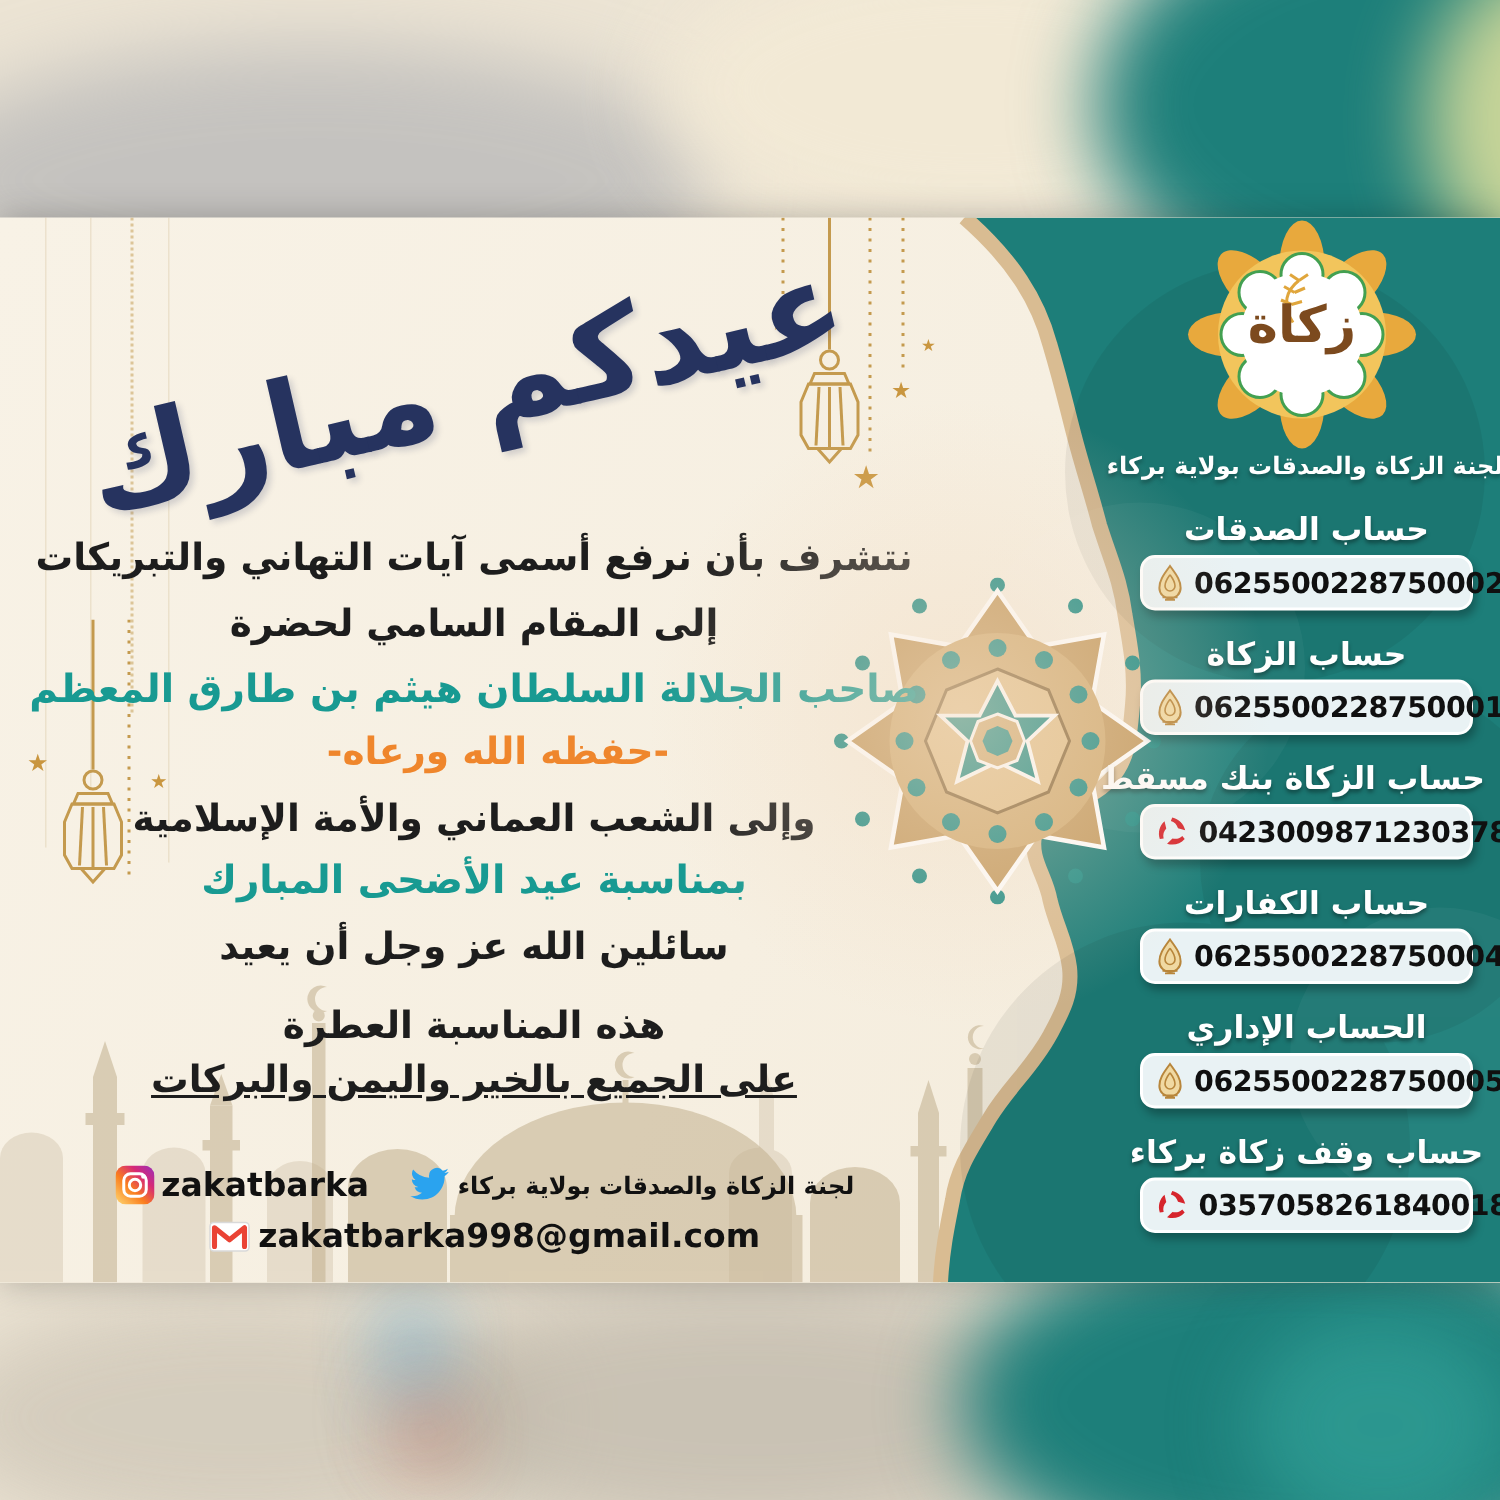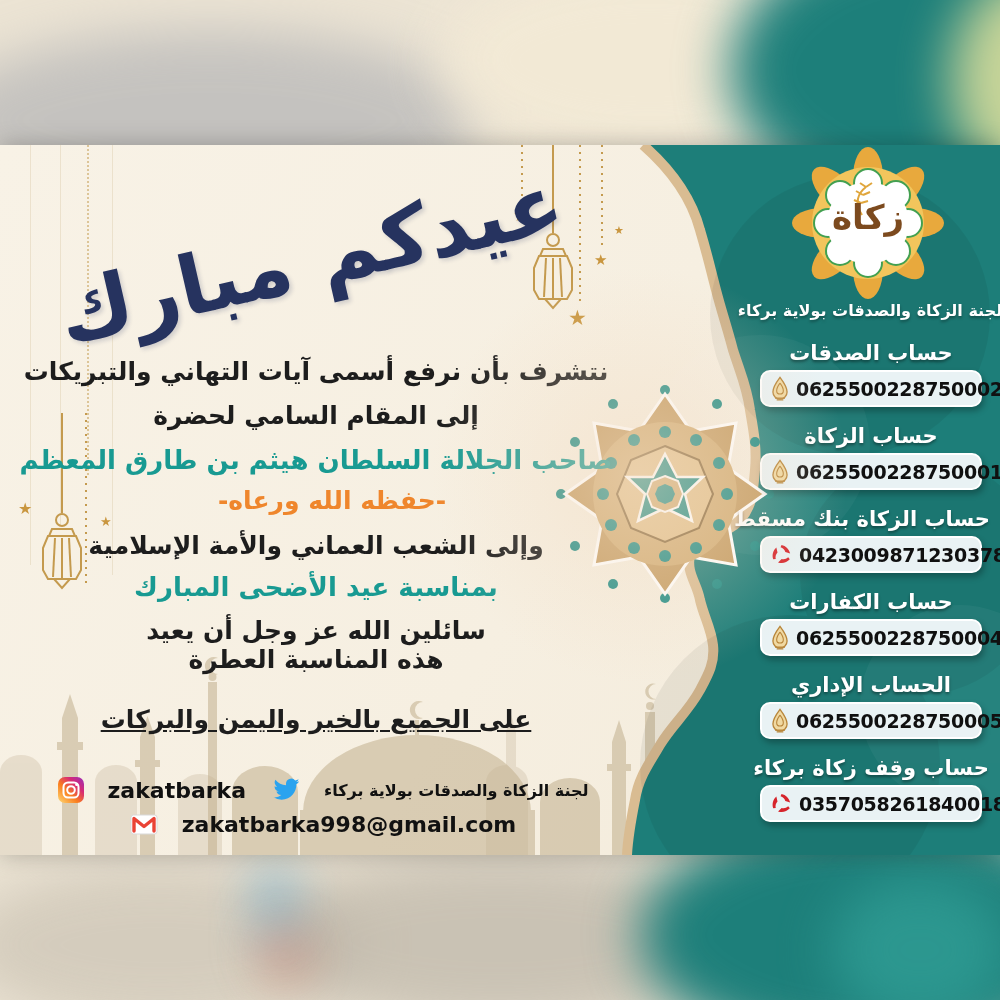--- a/index.html
+++ b/index.html
@@ -19,21 +19,21 @@
   
   .callig{position:absolute;left:70px;top:28px;width:480px;height:170px;display:flex;align-items:center;justify-content:center;
     transform:rotate(-13deg);color:#26335f;font-size:82px;font-weight:bold;white-space:nowrap;
     text-shadow:2px 3px 4px rgba(38,51,95,.18);}
   
   .msg{position:absolute;left:0;width:632px;text-align:center;white-space:nowrap;font-weight:700;color:#1d1d1d;font-size:25px;direction:rtl;}
   .msg.teal{color:#189a92;font-size:26px;}
   .msg.orange{color:#ef862c;font-size:25px;}
   
   .social-row{position:absolute;left:48px;width:550px;display:flex;justify-content:center;align-items:center;gap:26px;}
-  .schip{display:flex;align-items:center;gap:24px;color:#111;font-weight:700;white-space:nowrap;justify-content:flex-end;}
+  .schip{display:flex;align-items:center;gap:5px;color:#111;font-weight:700;white-space:nowrap;justify-content:flex-end;}
   .schip .txt{font-size:22px;}
   .schip .txt.ar{font-size:16px;direction:rtl;}
   .sicon{display:inline-flex;align-items:center;justify-content:center;}
   
   .org-name{position:absolute;left:730px;top:156px;width:280px;text-align:center;color:#fff;font-weight:700;font-size:16px;
     direction:rtl;text-shadow:0 2px 3px rgba(0,0,0,.35);white-space:nowrap;}
   .acc{position:absolute;left:752px;width:238px;text-align:center;}
   .acc-label{color:#fff;font-weight:700;font-size:21px;direction:rtl;white-space:nowrap;text-shadow:0 2px 3px rgba(0,0,0,.4);}
   .acc-pill{margin:5px auto 0;width:222px;height:37px;background:#e9f2f4;border:2px solid #fff;border-radius:10px;
     display:flex;align-items:center;padding:0 8px;gap:6px;box-shadow:2px 4px 6px rgba(0,0,0,.28);direction:ltr;}
@@ -212,21 +212,21 @@
 
     <div class="callig">عيدكم مبارك</div>
 
     <div class="msg" style="top:212px;">نتشرف بأن نرفع أسمى آيات التهاني والتبريكات</div>
     <div class="msg" style="top:256px;">إلى المقام السامي لحضرة</div>
     <div class="msg teal" style="top:300px;">صاحب الجلالة السلطان هيثم بن طارق المعظم</div>
     <div class="msg orange" style="top:341px;padding-left:32px;">-حفظه الله ورعاه-</div>
     <div class="msg" style="top:386px;">وإلى الشعب العماني والأمة الإسلامية</div>
     <div class="msg teal" style="top:427px;">بمناسبة عيد الأضحى المبارك</div>
     <div class="msg" style="top:471px;">سائلين الله عز وجل أن يعيد</div>
-    <div class="msg" style="top:500px;text-align:center;">هذه المناسبة العطرة</div>
+    <div class="msg" style="top:524px;text-align:center;">هذه المناسبة العطرة</div>
     <div class="msg" style="top:560px;text-decoration:underline;">على الجميع بالخير واليمن والبركات</div>
 
     <div class="social-row" style="top:632px;">
       <div class="schip">
         <span class="sicon">
           <svg width="26" height="26" viewBox="0 0 26 26">
             <defs>
                 <linearGradient id="ig" x1="0" y1="1" x2="1" y2="0">
               <stop offset="0" stop-color="#feda75"></stop>
                   <stop offset=".4" stop-color="#fa7e1e"></stop>

